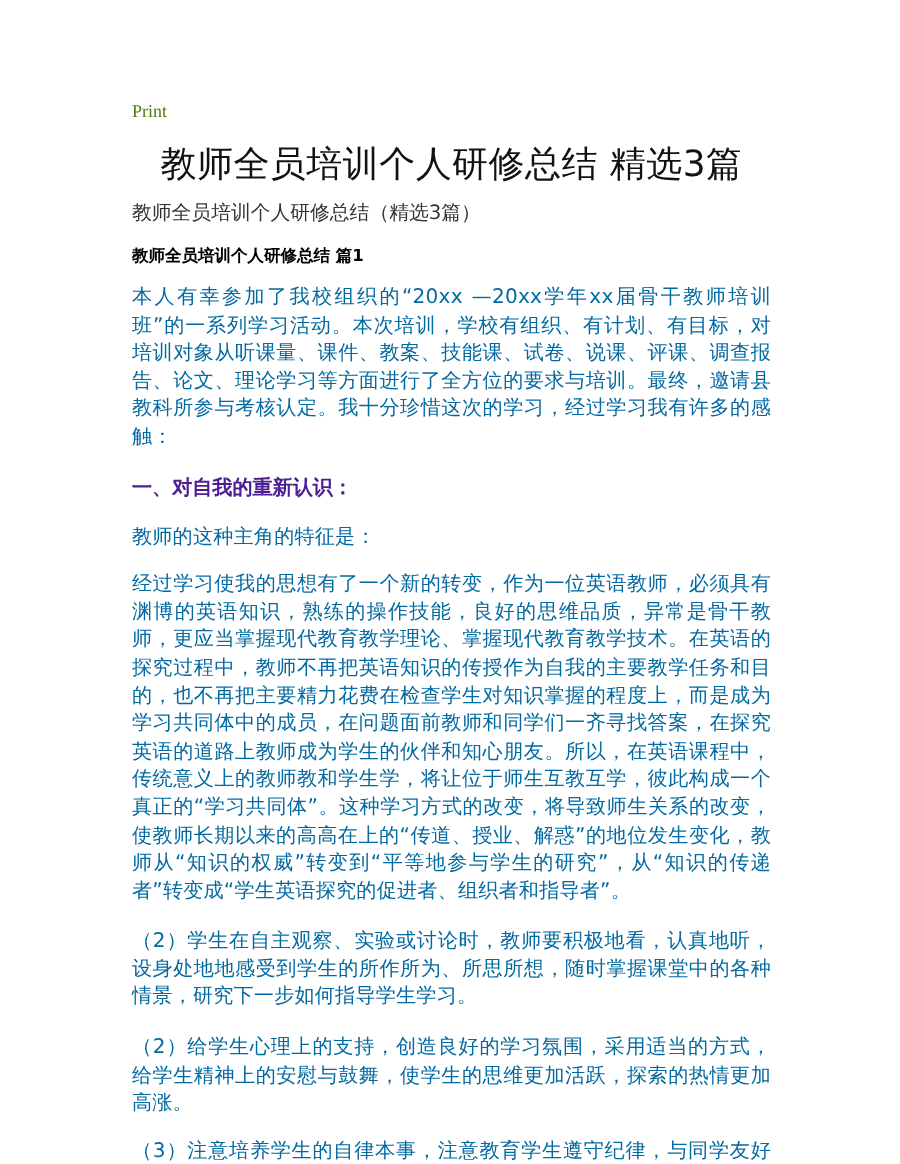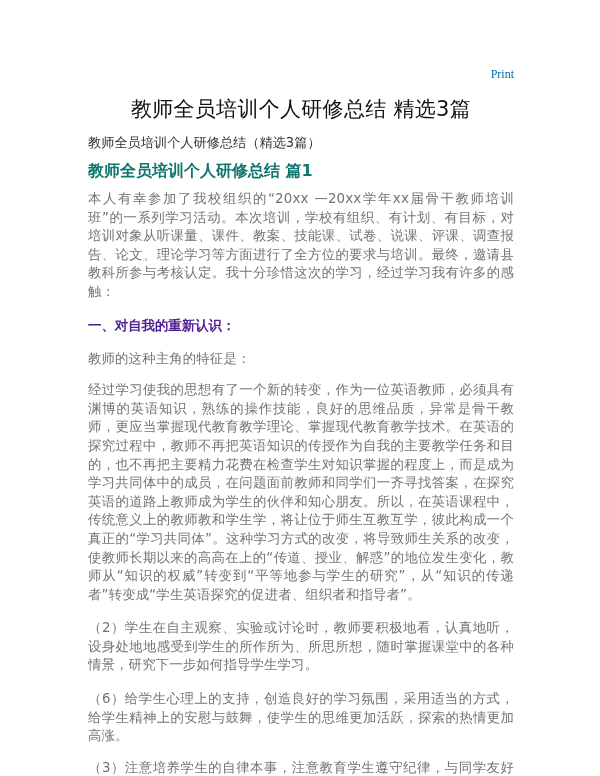--- a/index.html
+++ b/index.html
@@ -17,51 +17,50 @@
     }
     .page {
       position: absolute;
       left: 88px;
       top: 66px;
       width: 426px;
     }
     .print-label {
       font-family: "Liberation Serif", "DejaVu Serif", serif;
       font-size: 12px;
-      color: #0369a1;
+      color: #4d7c0f;
       margin: 0 0 14px 0;
       line-height: 16px;
-      text-align: right;
     }
     .doc-title {
-      font-size: 21px;
+      font-size: 24px;
       font-weight: normal;
       color: #111111;
       text-align: center;
       margin: 0 0 12px 0;
       line-height: 26px;
       letter-spacing: 0.3px;
     }
     .subtitle {
       font-size: 13.2px;
       color: #333333;
       margin: 0 0 10px 0;
       line-height: 18px;
     }
     .section-title {
-      font-size: 16px;
+      font-size: 11px;
       font-weight: bold;
-      color: #0f766e;
+      color: #000000;
       margin: 0 0 10px 0;
       line-height: 18px;
     }
     .para {
       font-size: 13.4px;
       line-height: 18.6px;
-      color: #737373;
+      color: #0369a1;
       margin: 0 0 15px 0;
       text-align: justify;
       letter-spacing: 0.15px;
     }
     .para.tight {
       margin-bottom: 13px;
     }
     .heading-1 {
       font-size: 13.4px;
       font-weight: bold;
@@ -84,16 +83,16 @@
 
   <p class="para">本人有幸参加了我校组织的“20xx —20xx学年xx届骨干教师培训班”的一系列学习活动。本次培训，学校有组织、有计划、有目标，对培训对象从听课量、课件、教案、技能课、试卷、说课、评课、调查报告、论文、理论学习等方面进行了全方位的要求与培训。最终，邀请县教科所参与考核认定。我十分珍惜这次的学习，经过学习我有许多的感触：</p>
 
   <div class="heading-1">一、对自我的重新认识：</div>
 
   <p class="para tight">教师的这种主角的特征是：</p>
 
   <p class="para">经过学习使我的思想有了一个新的转变，作为一位英语教师，必须具有渊博的英语知识，熟练的操作技能，良好的思维品质，异常是骨干教师，更应当掌握现代教育教学理论、掌握现代教育教学技术。在英语的探究过程中，教师不再把英语知识的传授作为自我的主要教学任务和目的，也不再把主要精力花费在检查学生对知识掌握的程度上，而是成为学习共同体中的成员，在问题面前教师和同学们一齐寻找答案，在探究英语的道路上教师成为学生的伙伴和知心朋友。所以，在英语课程中，传统意义上的教师教和学生学，将让位于师生互教互学，彼此构成一个真正的“学习共同体”。这种学习方式的改变，将导致师生关系的改变，使教师长期以来的高高在上的“传道、授业、解惑”的地位发生变化，教师从“知识的权威”转变到“平等地参与学生的研究”，从“知识的传递者”转变成“学生英语探究的促进者、组织者和指导者”。</p>
 
   <p class="para">（2）学生在自主观察、实验或讨论时，教师要积极地看，认真地听，设身处地地感受到学生的所作所为、所思所想，随时掌握课堂中的各种情景，研究下一步如何指导学生学习。</p>
-  <p class="para tight">（6）给学生心理上的支持，创造良好的学习氛围，采用适当的方式，给学生精神上的安慰与鼓舞，使学生的思维更加活跃，探索的热情更加高涨。</p>
+  <p class="para tight">（2）给学生心理上的支持，创造良好的学习氛围，采用适当的方式，给学生精神上的安慰与鼓舞，使学生的思维更加活跃，探索的热情更加高涨。</p>
   <p class="para">（3）注意培养学生的自律本事，注意教育学生遵守纪律，与同学友好相处，培养合作精神。</p>
 
 </div>
 
 </body></html>

